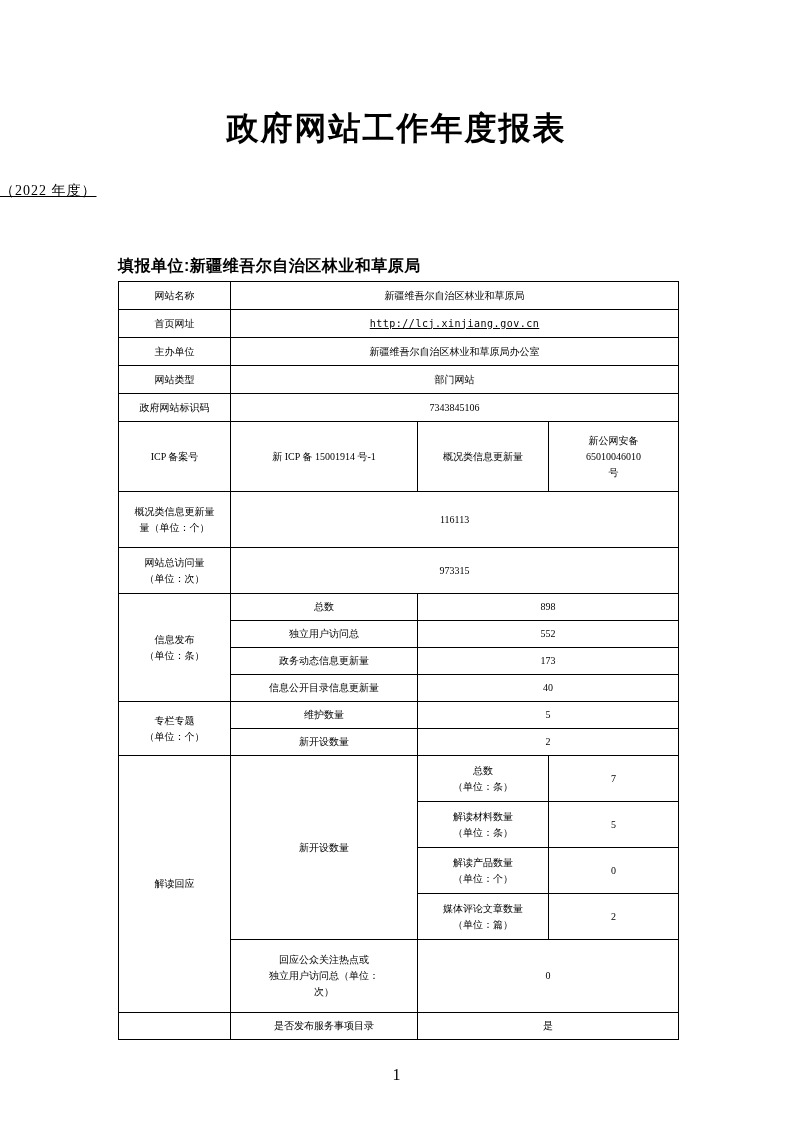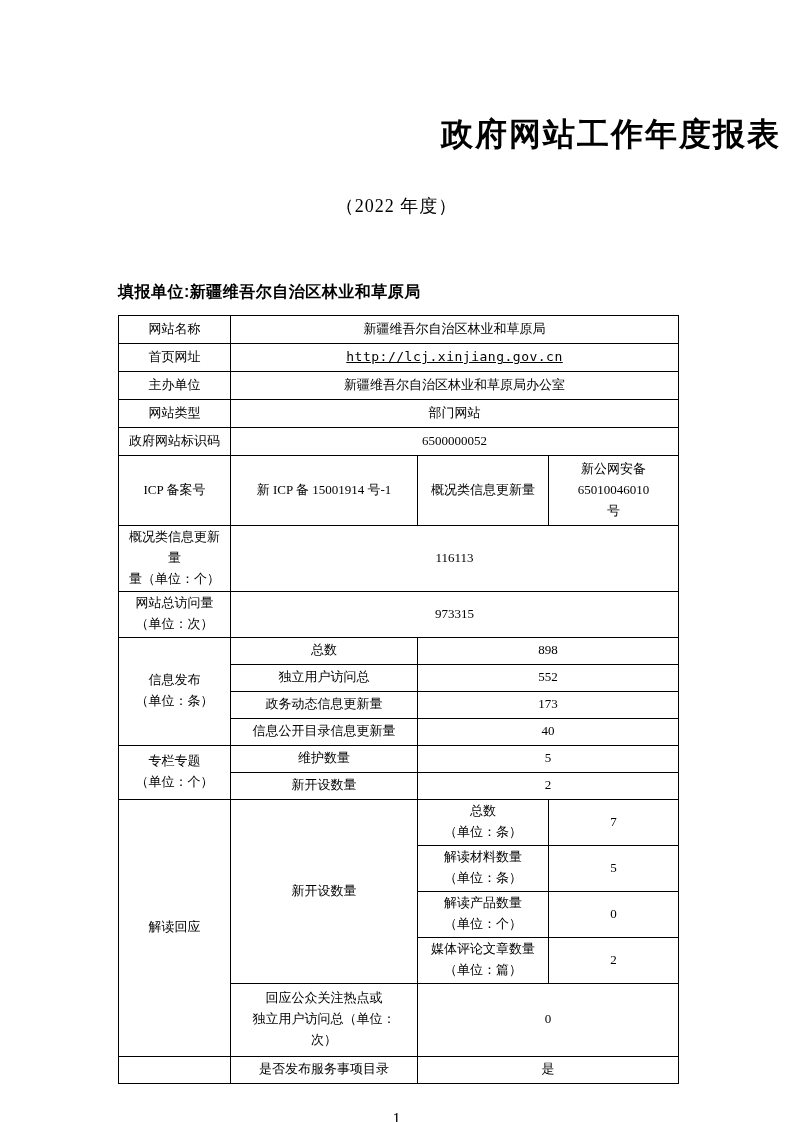--- a/index.html
+++ b/index.html
@@ -6,59 +6,59 @@
   body {
     width: 793px;
     height: 1122px;
     background: #ffffff;
     color: #000000;
     font-family: "Liberation Serif", serif;
     position: relative;
     overflow: hidden;
   }
   .doc-title {
-    margin: 12px;
+    margin: 6px;
     padding-top: 105px;
-    text-align: right;
+    text-align: center;
     font-family: "Liberation Sans", sans-serif;
     font-weight: bold;
     font-size: 32px;
     letter-spacing: 2px;
     line-height: 1.1;
   }
   .doc-subtitle {
     margin: 0;
     padding-top: 30px;
-    text-align: center;
     font-family: "Liberation Serif", serif;
     font-weight: normal;
-    font-size: 18px;
+    font-size: 14px;
     letter-spacing: 1px;
+    text-decoration: underline;
   }
   .reporting-unit {
-    margin: 12px;
+    margin: 4px;
     margin-left: 118px;
     padding-top: 52px;
     font-family: "Liberation Sans", sans-serif;
     font-weight: bold;
     font-size: 16px;
     letter-spacing: 0.5px;
   }
   table.report-table {
     margin-left: 118px;
     margin-top: 3px;
     border-collapse: collapse;
     table-layout: fixed;
     width: 560px;
   }
   table.report-table td {
     border: 1px solid #000000;
     text-align: center;
     vertical-align: middle;
-    font-size: 13px;
+    font-size: 10px;
     line-height: 1.6;
     padding: 1px 4px;
     white-space: pre-line;
     overflow: hidden;
   }
   td.num { font-size: 15px; }
   td.url {
     font-family: "DejaVu Sans Mono", monospace;
     font-size: 14px;
     letter-spacing: 0.5px;
@@ -104,21 +104,21 @@
     <tr class="h28">
       <td>主办单位</td>
       <td colspan="3">新疆维吾尔自治区林业和草原局办公室</td>
     </tr>
     <tr class="h28">
       <td>网站类型</td>
       <td colspan="3">部门网站</td>
     </tr>
     <tr class="h28">
       <td>政府网站标识码</td>
-      <td colspan="3" class="num">6500000052</td>
+      <td colspan="3" class="num">7343845106</td>
     </tr>
     <tr class="h70">
       <td>ICP 备案号</td>
       <td>新 ICP 备 15001914 号-1</td>
       <td>概况类信息更新量</td>
       <td>新公网安备
 65010046010
 号</td>
     </tr>
     <tr class="h56">

